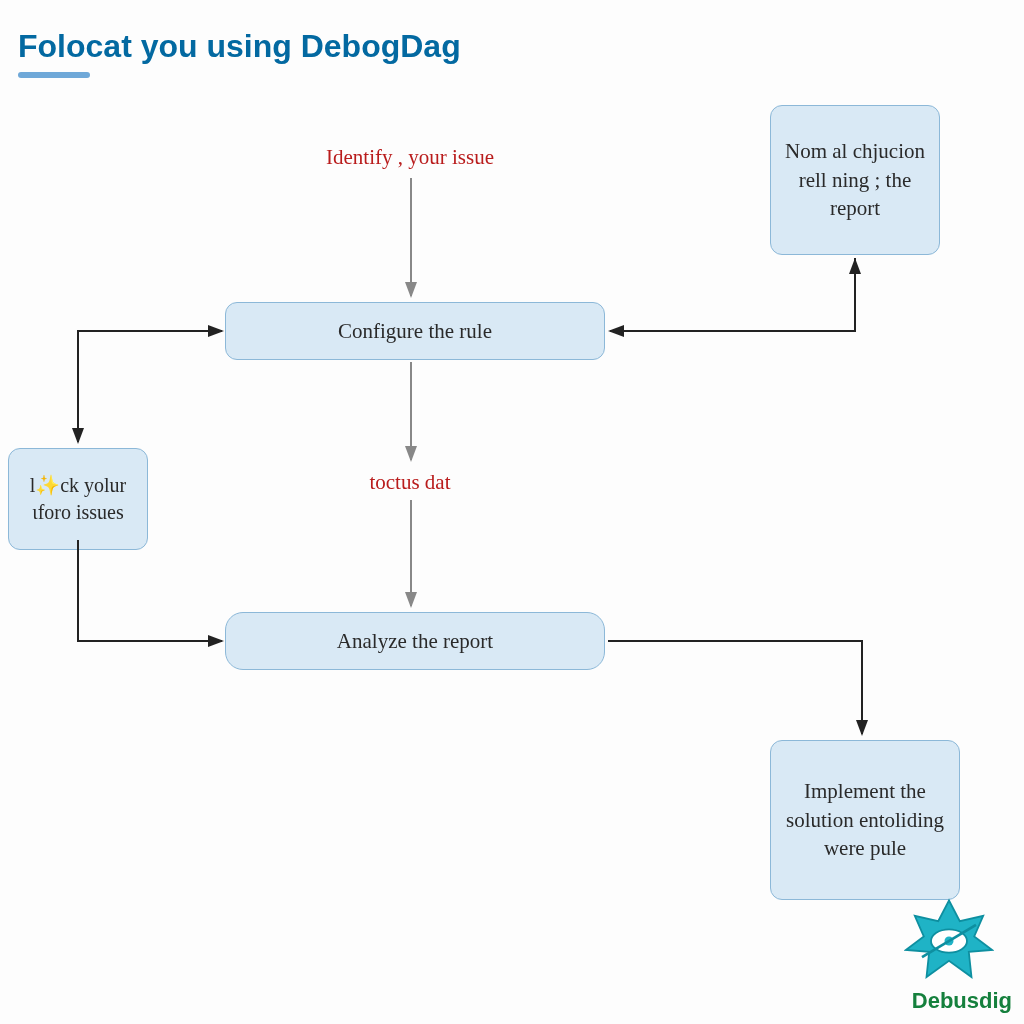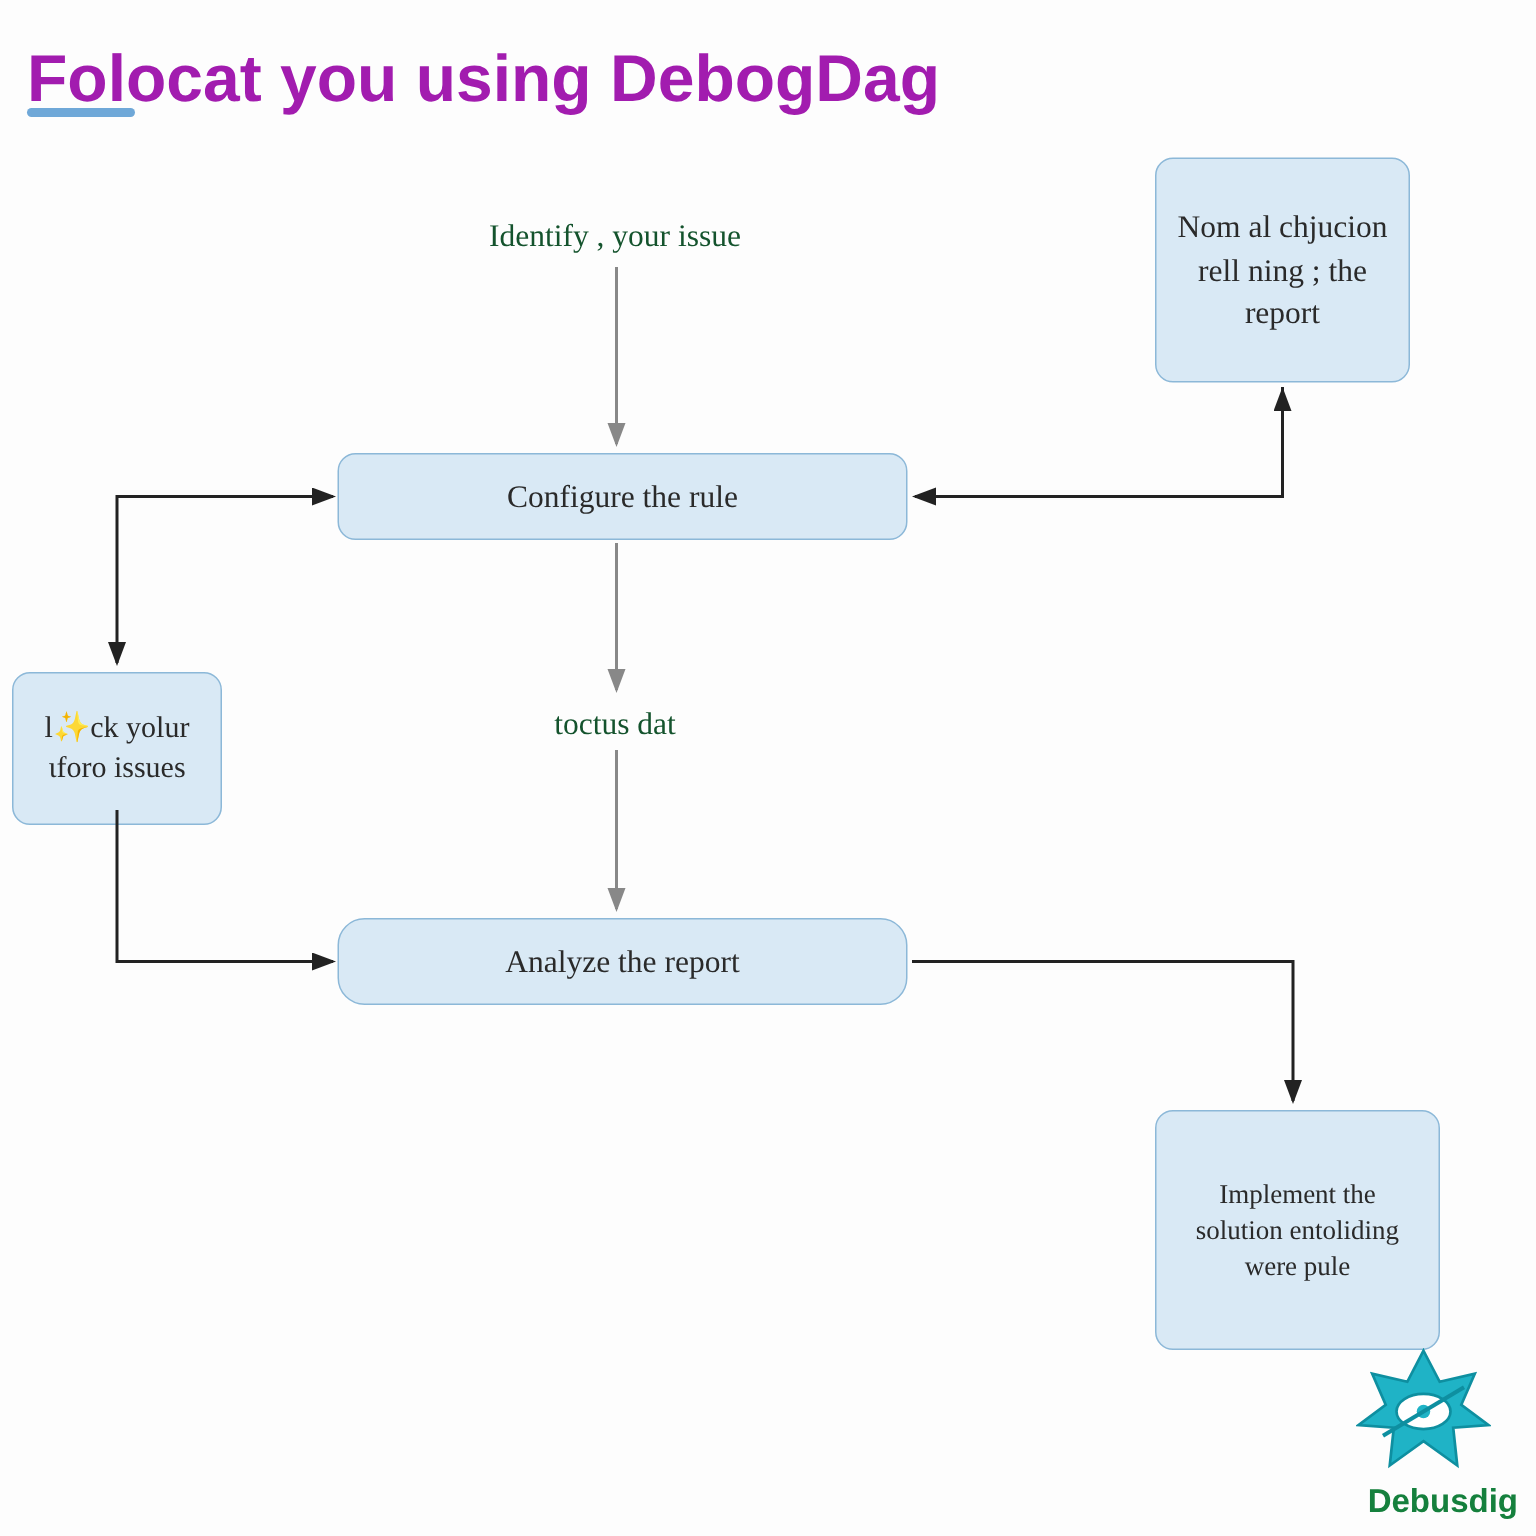--- a/index.html
+++ b/index.html
@@ -8,23 +8,23 @@
       height: 1024px;
       background: #fdfdfd;
       font-family: Georgia, 'Times New Roman', serif;
       position: relative;
       overflow: hidden;
     }
     .title {
       position: absolute;
       top: 28px;
       left: 18px;
-      font-size: 44px;
+      font-size: 32px;
       font-weight: bold;
-      color: #a21caf;
+      color: #0369a1;
       font-family: -apple-system, 'Segoe UI', sans-serif;
     }
     .title-underline {
       position: absolute;
       top: 72px;
       left: 18px;
       width: 72px;
       height: 6px;
       background: #6fa8d8;
       border-radius: 3px;
@@ -39,21 +39,21 @@
       justify-content: center;
       text-align: center;
       font-size: 21px;
       color: #2a2a2a;
       padding: 8px 12px;
       line-height: 1.35;
     }
     .plain-label {
       position: absolute;
       font-size: 21px;
-      color: #14532d;
+      color: #b91c1c;
       text-align: center;
     }
     .brand {
       position: absolute;
       bottom: 10px;
       right: 12px;
       font-weight: bold;
       font-size: 22px;
       color: #15803d;
       font-family: -apple-system, 'Segoe UI', sans-serif;
@@ -83,21 +83,21 @@
 <div class="plain-label" style="left:330px; top:470px; width:160px;">toctus dat</div>
 
 <div class="node-box" style="left:225px; top:302px; width:380px; height:58px;">Configure the rule</div>
 
 <div class="node-box" style="left:225px; top:612px; width:380px; height:58px;border-radius:18px;">Analyze the report</div>
 
 <div class="node-box" style="left:8px; top:448px; width:140px; height:102px; font-size:20px;">l✨ck yolur ɩforo issues</div>
 
 <div class="node-box" style="left:770px; top:105px; width:170px; height:150px; font-size:21px;">Nom al chjucion rell ning ; the report</div>
 
-<div class="node-box" style="left:770px; top:740px; width:190px; height:160px; font-size:18px;">Implement the solution entoliding were pule</div>
+<div class="node-box" style="left:770px; top:740px; width:190px; height:160px; font-size:21px;">Implement the solution entoliding were pule</div>
 
 <svg class="arrows">
   <defs>
     <marker id="ah-gray" markerWidth="10" markerHeight="10" refX="7" refY="3" orient="auto">
       <path d="M0,0 L8,3 L0,6 Z" fill="#888"></path>
     </marker>
     <marker id="ah-black" markerWidth="10" markerHeight="10" refX="7" refY="3" orient="auto">
       <path d="M0,0 L8,3 L0,6 Z" fill="#222"></path>
     </marker>
   </defs>

